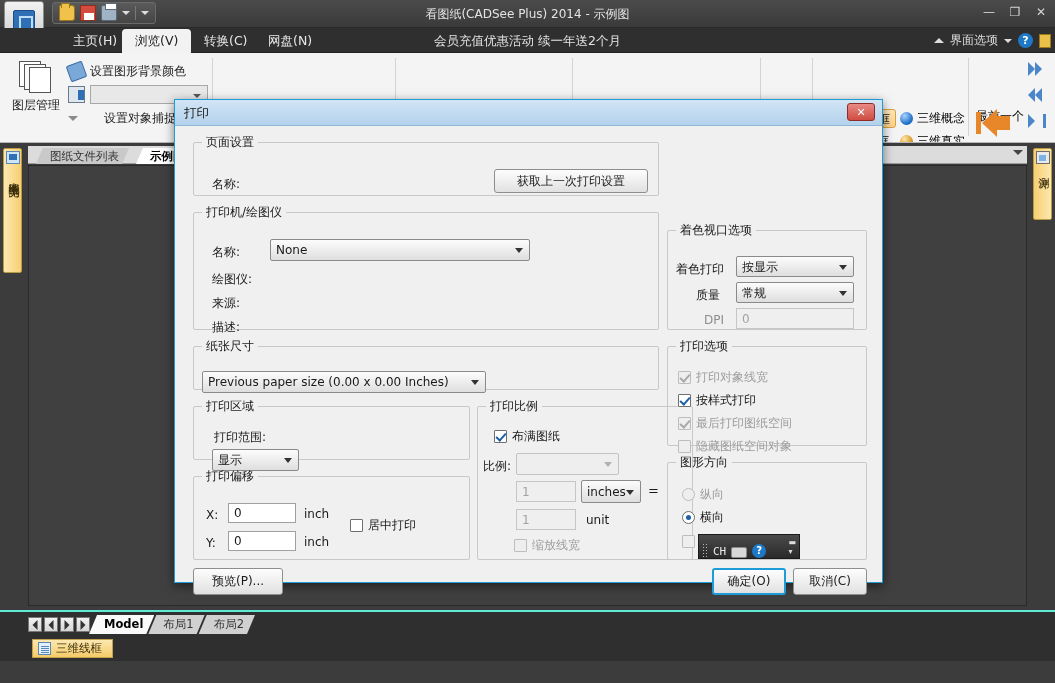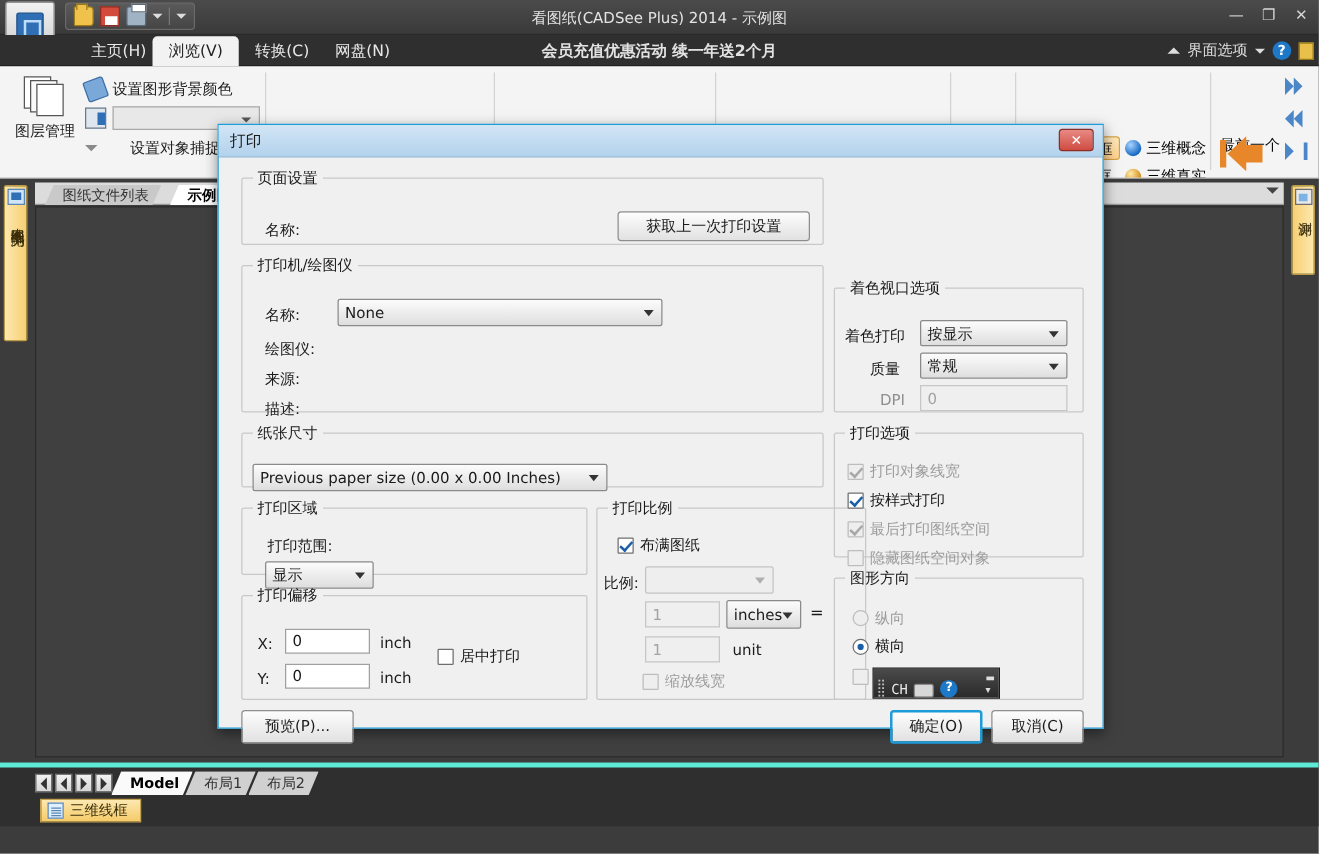--- a/index.html
+++ b/index.html
@@ -71,21 +71,20 @@
     padding:0 13px; color:#e8e8e8; font-size:12.5px;
   }
   .rtab.active {
     background:#f2f2f2; color:#222;
     border-radius:4px 4px 0 0;
   }
   .promo {
     position:absolute; left:0; top:0; width:1055px; height:25px;
     line-height:25px; text-align:center; color:#e2e2e2; font-size:12.5px;
     pointer-events:none;
-    font-weight:bold;
   }
   .tr-right { position:absolute; right:4px; top:0; height:25px; display:flex; align-items:center; gap:6px; color:#ddd; font-size:12px;}
   .chev-up { width:0;height:0;border-left:5px solid transparent;border-right:5px solid transparent;border-bottom:5px solid #ddd;}
   .helpq {
     width:15px;height:15px;border-radius:50%;background:#1d78c8;color:#fff;
     font-size:11px;line-height:15px;text-align:center;font-weight:bold;
   }
   .pin { width:12px;height:14px;background:#e8c04a;border:1px solid #9a7a1a; }
 
   
@@ -353,21 +352,21 @@
   .ime .kb { width:16px;height:11px;background:#d8d8d8;border:1px solid #8a8a8a;border-radius:2px;}
   .ime .qm {
     width:14px;height:14px;border-radius:50%;background:#1d78c8;color:#fff;
     font-size:10px;line-height:14px;text-align:center;font-weight:bold;
   }
   .ime .updn { position:absolute; right:3px; top:3px; color:#ddd; font-size:8px; line-height:9px;}
 
   
   .layoutbar {
     position:absolute; left:0; top:610px; width:1055px; height:26px;
-    background:#2f2f2f; border-top:4px solid #5eead4;
+    background:#2f2f2f; border-top:2px solid #5eead4;
   }
   .navgrp { position:absolute; left:28px; top:5px; display:flex; gap:2px; }
   .navgrp .nb {
     width:14px;height:15px;background:linear-gradient(#f2f2f2,#d6d6d6);
     border:1px solid #777; position:relative;
   }
   .navgrp .nb i{position:absolute;left:50%;top:50%;transform:translate(-50%,-50%);width:0;height:0;}
   .ltabs { position:absolute; left:95px; top:3px; display:flex; }
   .ltab {
     height:19px; line-height:19px; padding:0 11px 0 15px; font-size:11.5px;

